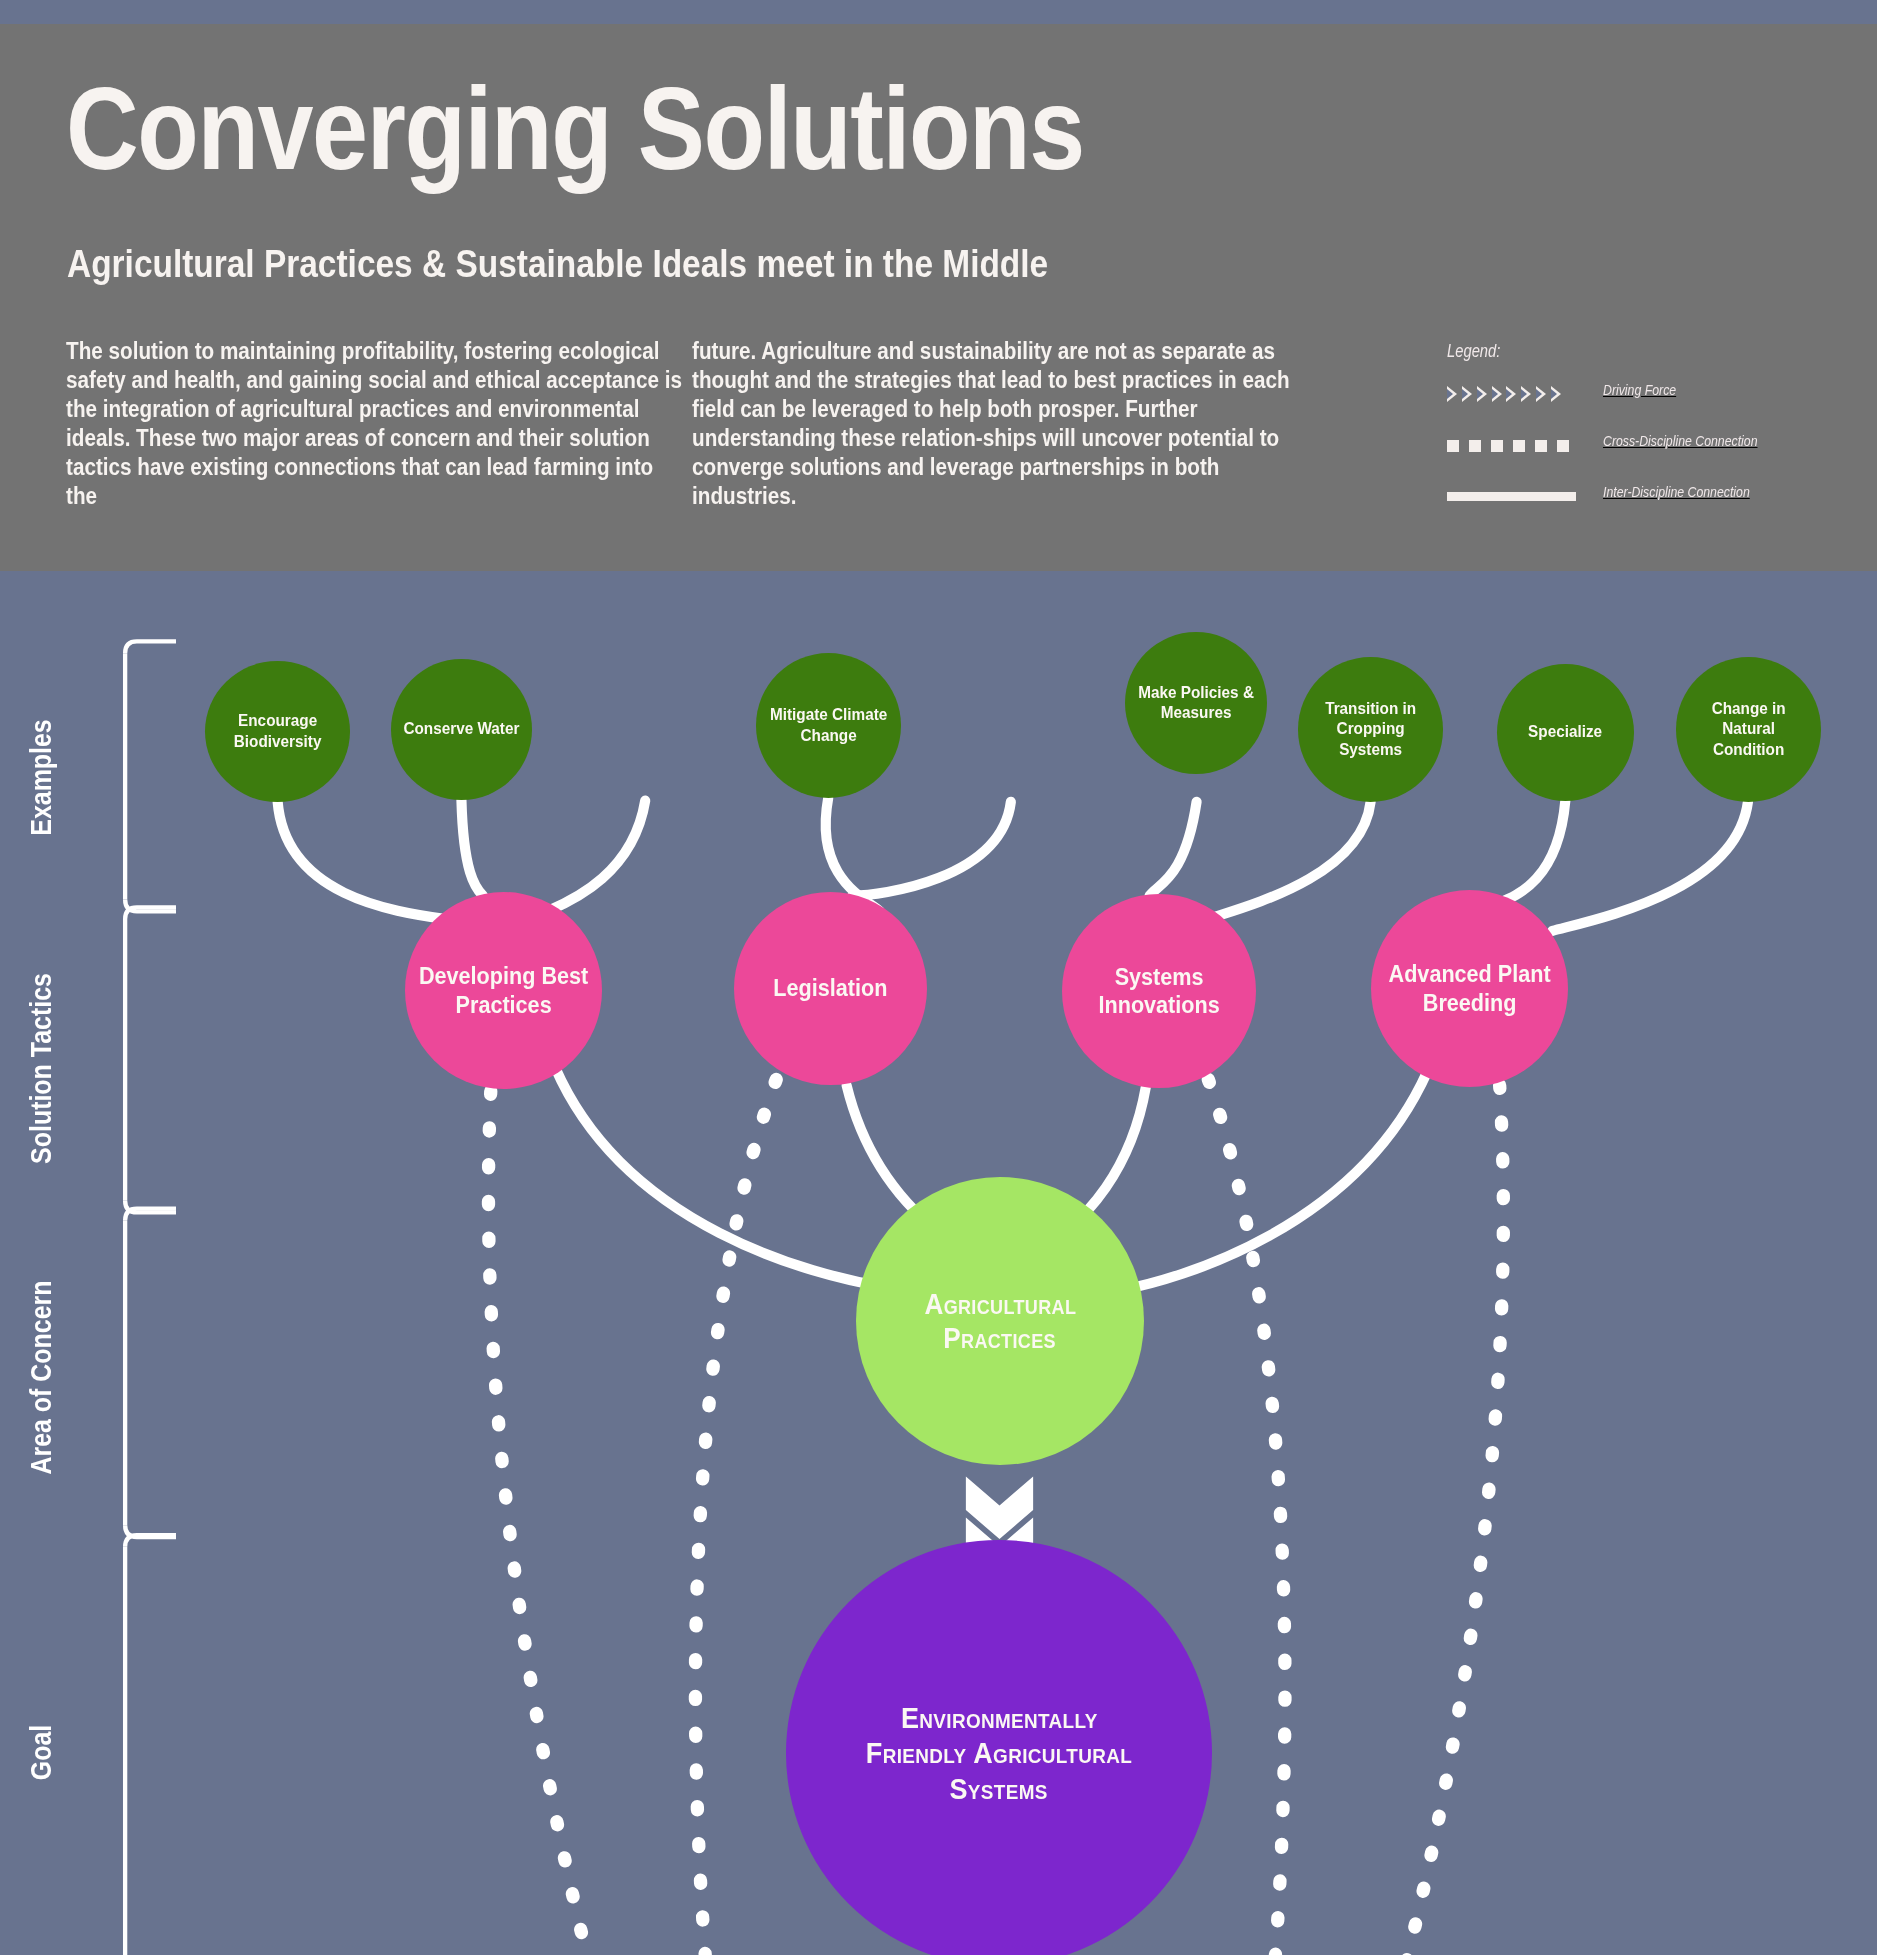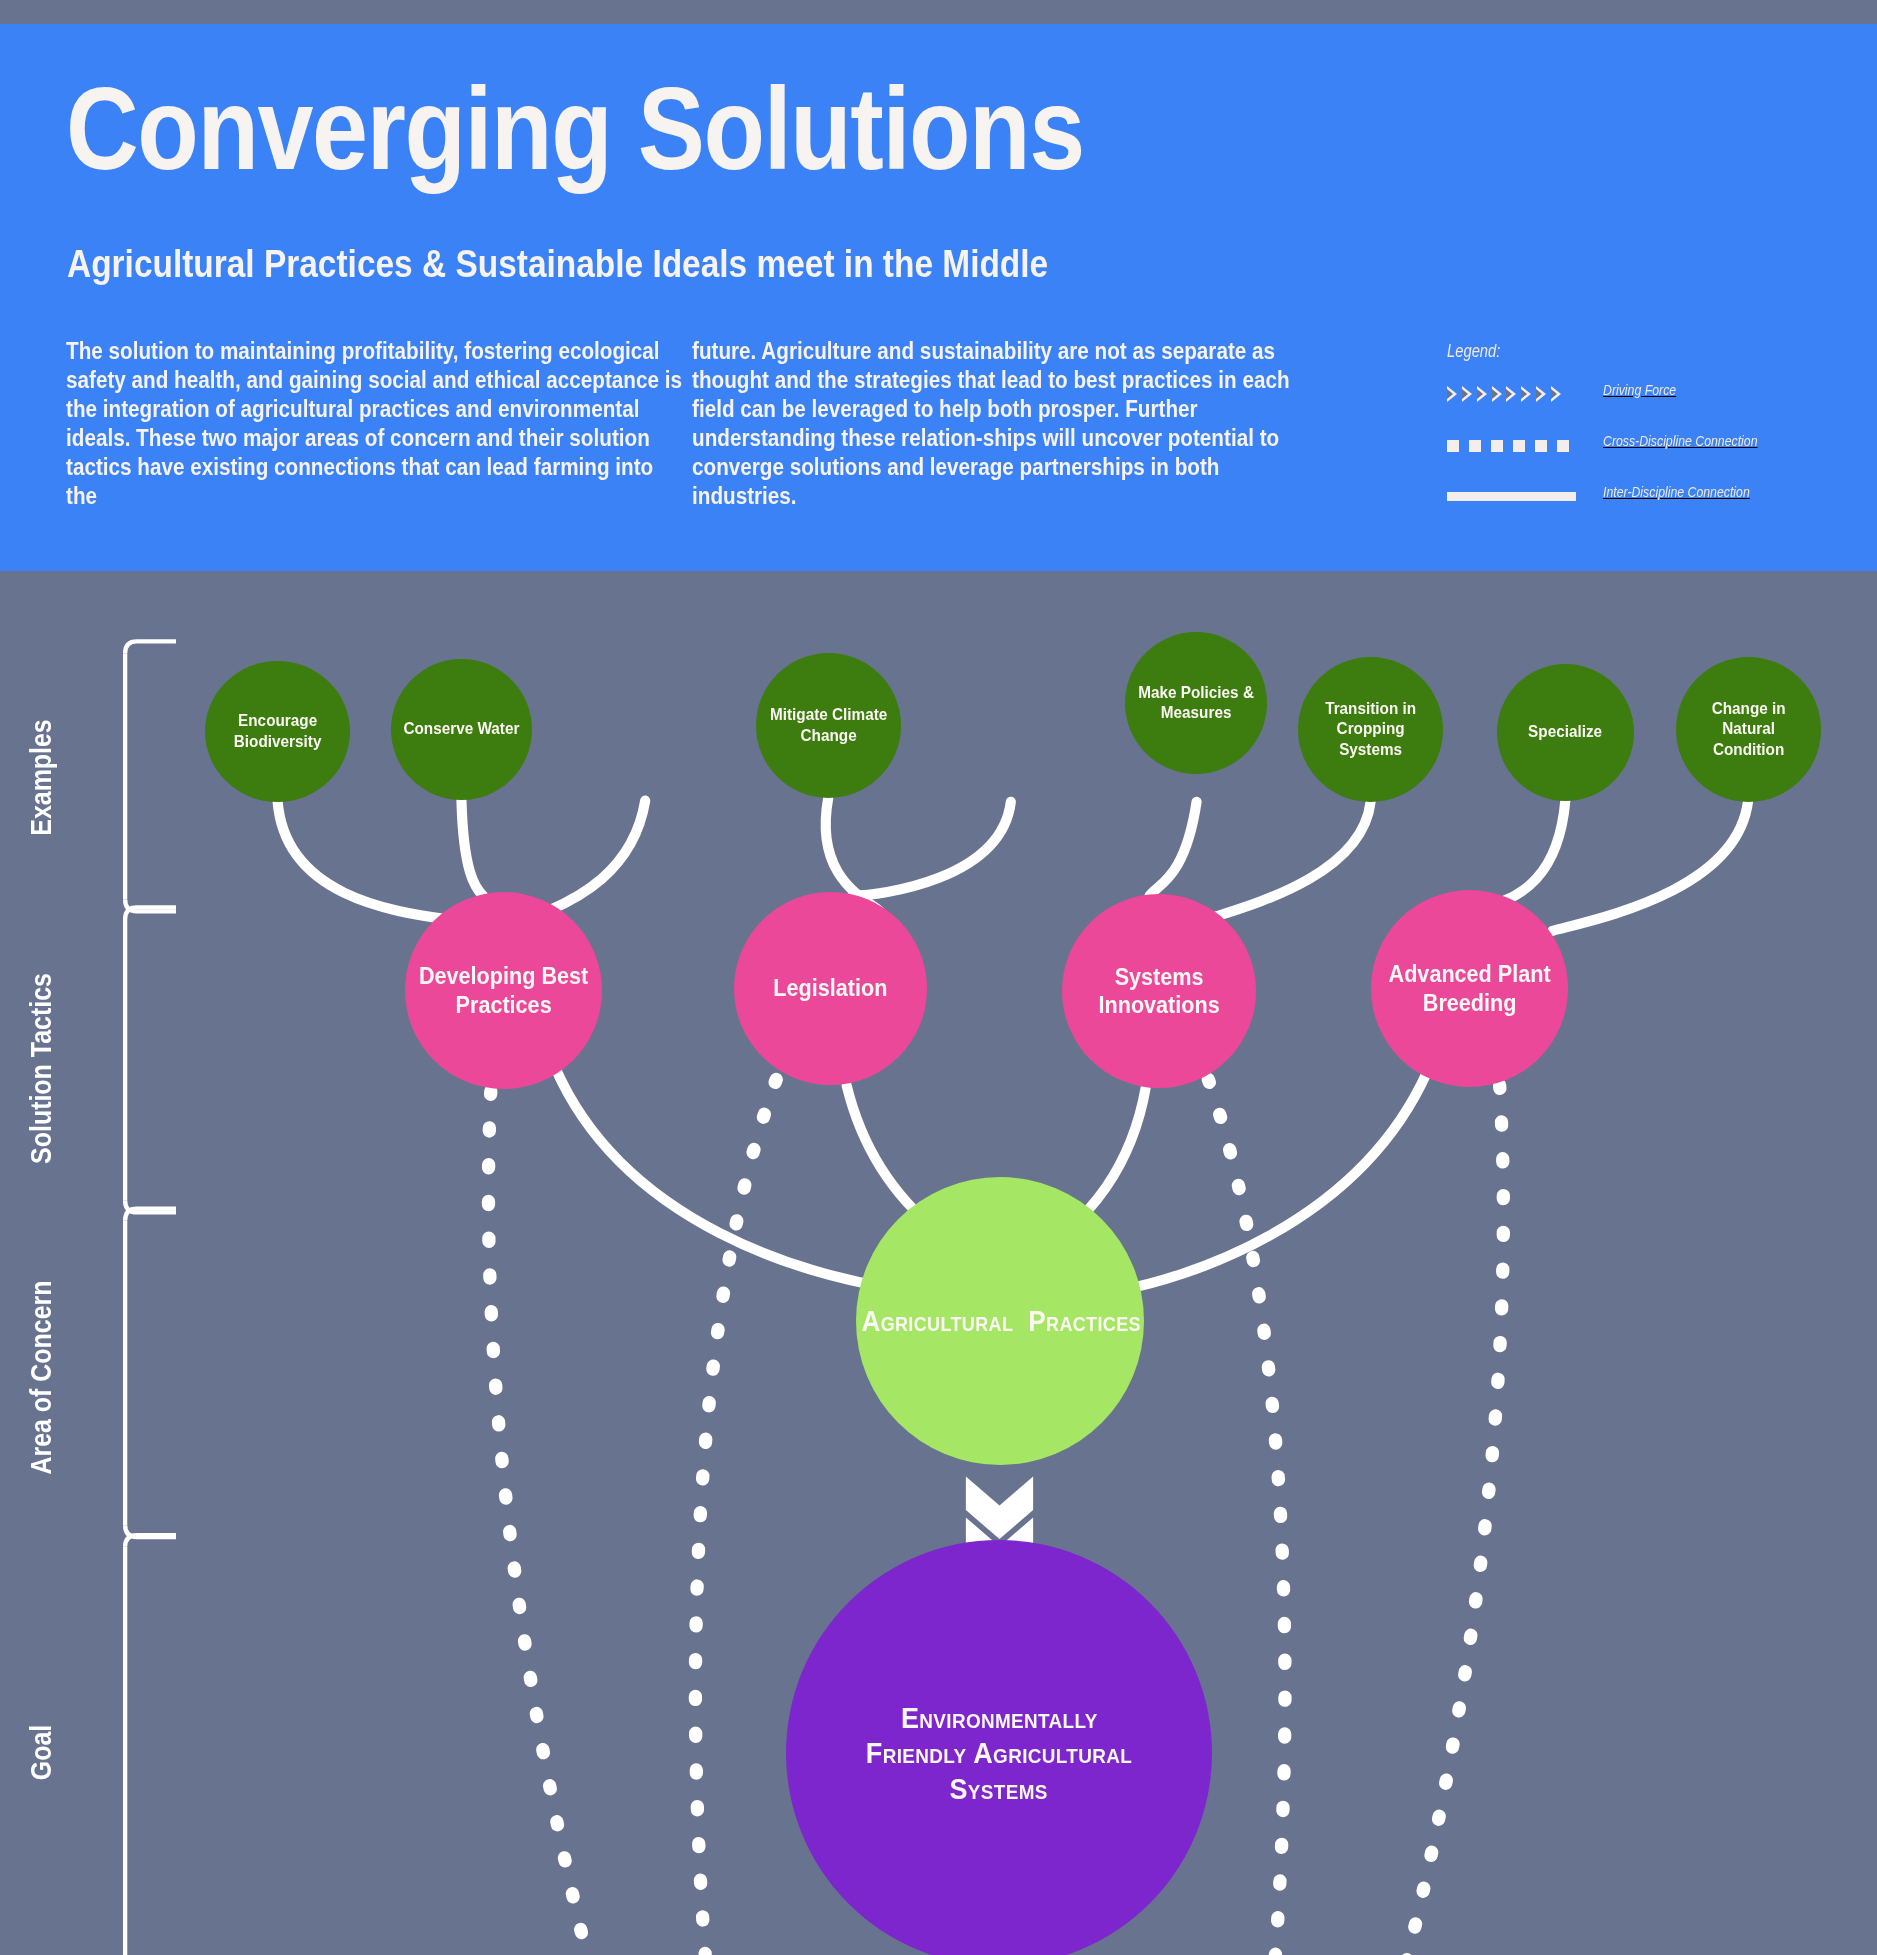--- a/index.html
+++ b/index.html
@@ -7,21 +7,21 @@
     width:1877px;height:3019px;
     background:#68738f;
     font-family:"Liberation Sans",sans-serif;
     overflow:hidden;position:relative;
   }
   #stage{position:absolute;inset:0;}
 
   
   .header{
     position:absolute;left:0;top:23.5px;width:1877px;height:547px;
-    background:#3b82f6;
+    background:#737373;
   }
   .title{
     position:absolute;left:66px;top:51px;
     font-size:117px;line-height:0.92;font-weight:bold;
     color:#f7f3f0;letter-spacing:-1.6px;
     transform:scaleX(0.86);transform-origin:left top;
     white-space:nowrap;
   }
   .subtitle{
     position:absolute;left:67px;top:219px;
@@ -250,21 +250,21 @@
   <div class="node n-tactic-top" style="left:734px;top:892px;width:193px;height:193px;">
       <span>Legislation</span>
     </div>
   <div class="node n-tactic-top" style="left:1062px;top:894px;width:194px;height:194px;">
       <span>Systems Innovations</span>
     </div>
   <div class="node n-tactic-top" style="left:1371px;top:890px;width:197px;height:197px;">
       <span>Advanced Plant Breeding</span>
     </div>
 
-  <div class="node n-area-ag smallcaps" style="left:856px;top:1177px;width:288px;height:288px;flex-direction:row;">
+  <div class="node n-area-ag smallcaps" style="left:856px;top:1177px;width:288px;height:288px;flex-direction:column;">
     <span>Agricultural</span>
     <span>Practices</span>
   </div>
 
   <div class="node n-goal smallcaps" style="left:786px;top:1540px;width:426px;height:426px;flex-direction:column;">
     <span>Environmentally</span>
     <span>Friendly Agricultural</span>
     <span>Systems</span>
   </div>
 

